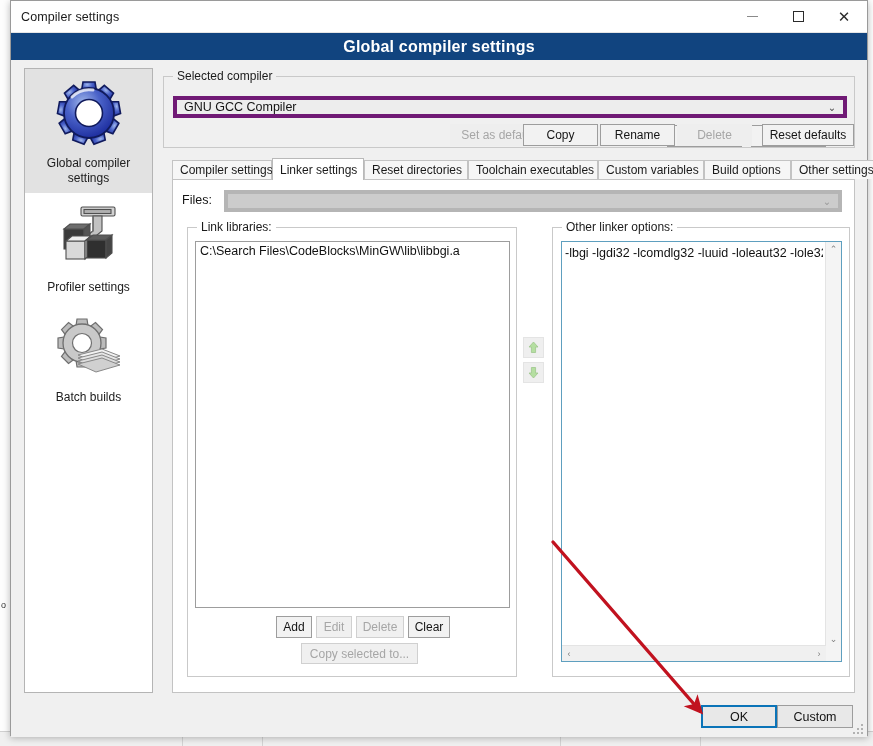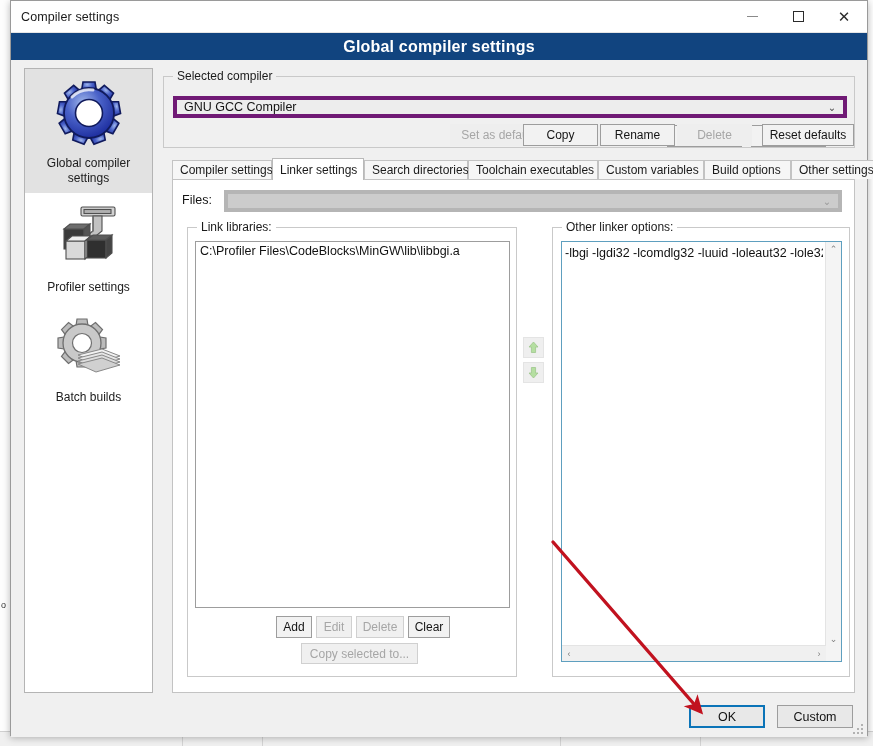--- a/index.html
+++ b/index.html
@@ -282,21 +282,21 @@
   .hscroll .left { left: 0; }
   .hscroll .right { right: 0; }
   .sb-corner {
     position: absolute; right: 0; bottom: 0; width: 15px; height: 15px;
     background: #f4f4f4;
   }
 
   
   .dialog-buttons {
     position: absolute; right: 14px; bottom: 9px;
-    display: flex; gap: 12px;
+    display: flex; 
   }
   .dlgbtn {
     width: 76px; height: 23px;
     background: #e8e8e8;
     border: 1px solid #9d9d9d;
     box-sizing: border-box;
     font-size: 12.5px; color: #111;
     display: flex; align-items: center; justify-content: center;
     cursor: default;
   }
@@ -454,42 +454,42 @@
 
         <div class="btn disabled nobrd" style="position:absolute;left:287px;top:56px;width:96px;height:22px;">Set as default</div>
         <div class="btn" style="position:absolute;left:360px;top:56px;width:75px;height:22px;">Copy</div>
         <div class="btn" style="position:absolute;left:437px;top:56px;width:75px;height:22px;">Rename</div>
         <div class="btn disabled nobrd" style="position:absolute;left:514px;top:56px;width:75px;height:22px;">Delete</div>
         <div class="btn" style="position:absolute;left:599px;top:56px;width:92px;height:22px;">Reset defaults</div>
 
         <div class="tabstrip">
           <div class="tab" style="left:0px;   width:100px;">Compiler settings</div>
           <div class="tab active" style="left:100px; width:92px;">Linker settings</div>
-          <div class="tab" style="left:192px; width:104px;">Search directories</div>
+          <div class="tab" style="left:192px; width:104px;">Reset directories</div>
           <div class="tab" style="left:296px; width:130px;">Toolchain executables</div>
           <div class="tab" style="left:426px; width:106px;">Custom variables</div>
           <div class="tab" style="left:532px; width:87px;">Build options</div>
           <div class="tab" style="left:619px; width:89px;">Other settings</div>
         </div>
 
         <div class="tabpanel">
 
           <div class="policy-row">
             <div class="policy-label">Files:</div>
             <div class="combo" id="policy-combo">
               <span class="combo-val"></span>
               <span class="chev">⌄</span>
             </div>
           </div>
 
           <div class="groupbox links-group">
             <div class="group-caption" style="background:#ffffff;">Link libraries:</div>
 
             <div class="listbox">
-              <div class="list-item">C:\Profiler Files\CodeBlocks\MinGW\lib\libbgi.a</div>
+              <div class="list-item">C:\Search Files\CodeBlocks\MinGW\lib\libbgi.a</div>
             </div>
 
             <div class="links-btnrow">
               <div class="btn" style="left:88px;  width:36px;">Add</div>
               <div class="btn disabled" style="left:128px; width:36px;">Edit</div>
               <div class="btn disabled" style="left:168px; width:48px;">Delete</div>
               <div class="btn" style="left:220px; width:42px;">Clear</div>
             </div>
 
             <div class="btn disabled copysel">Copy selected to...</div>

